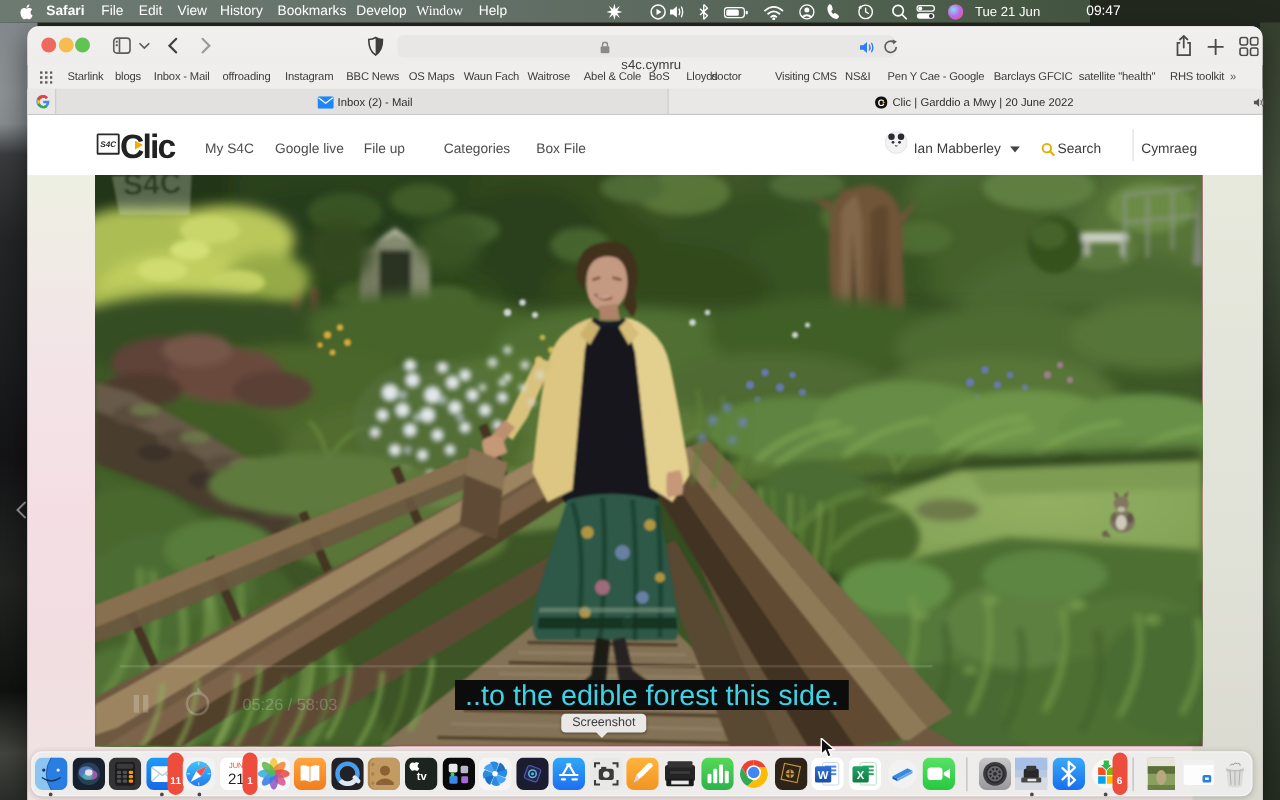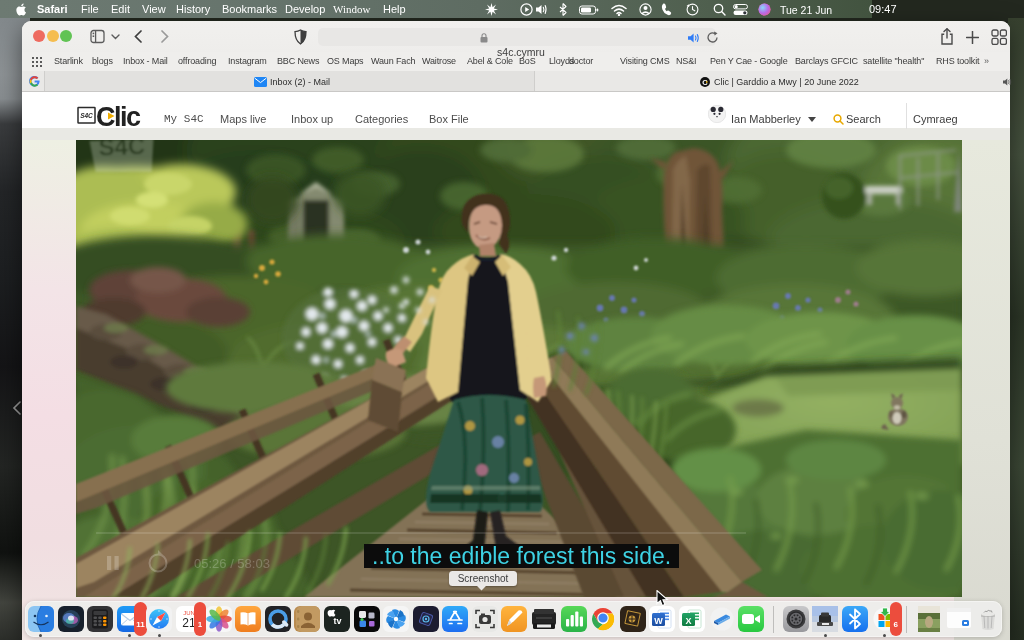--- a/index.html
+++ b/index.html
@@ -31,21 +31,21 @@
   #urlbar { left:296px; top:7px; width:398px; height:18px; background:#e8e7e5; border-radius:5px;
     color:#3c3c3c; font-size:10.5px; }
   #urlbar .txt { position:absolute; left:0; right:0; top:2px; text-align:center;margin-top:16px; }
   #bookbar { left:0; top:31px; width:988px; height:19px; font-size:9px; color:#3b3b3b; letter-spacing:-0.15px; }
   #bookbar span { position:absolute; top:4px; white-space:nowrap; }
   #tabbar { left:0; top:50px; width:988px; height:21px; background:#e9e8e6; border-bottom:1px solid #c9c8c6; }
   #tabbar .tx { position:absolute; top:6px; font-size:9px; color:#2c2c2c; white-space:nowrap; }
 
   
   #site { left:0; top:71px; width:988px; height:548px; background:#e9e9e4; overflow:hidden; }
-  #sitehead { left:0; top:0; width:988px; height:36px; background:#fff; font-size:11px; color:#4d4d4d; }
+  #sitehead { left:0; top:0; width:988px; height:48px; background:#fff; font-size:11px; color:#4d4d4d; }
   #sitehead .nav { position:absolute; top:21px; white-space:nowrap; }
   #sitebody { left:0; top:48px; width:988px; height:500px;
      background:linear-gradient(180deg,#eef0e3 0%,#f3e4e7 30%,#f4dee4 55%,#f1dee1 80%,#f0e5e3 100%); }
   #sitebody .rightpane { position:absolute; left:932px; top:0; width:56px; height:500px;
      background:linear-gradient(180deg,#e7e9dd,#e0e1d7 60%,#d9d9d0); }
   #video { left:54px; top:48px; width:886px; height:457px; background:#be185d; overflow:hidden; }
 
   
   #sub { left:342px; top:452px; height:24px; padding:0 8px 10px; background:#0c0c0c; color:#3ed2e4;
      font-size:23px; line-height:24px; }
@@ -203,23 +203,23 @@
           <div class="rightpane"></div>
         </div>
       <div class="abs" id="sitehead">
 
         <svg class="abs" style="left:55px;top:10px;" width="90" height="28" viewBox="0 0 90 28">
           <rect x="1" y="5.5" width="17" height="15.5" rx="0.5" fill="#fff" stroke="#2b2b2b" stroke-width="1.5"></rect>
           <text x="9.5" y="15.8" font-size="6.5" font-weight="bold" fill="#2b2b2b" text-anchor="middle" font-style="italic" font-family="Liberation Sans">S4C</text>
           <text x="19" y="24" font-size="27" font-weight="bold" fill="#222" font-family="Liberation Sans" letter-spacing="-1.5">Clic</text>
           <path d="M31 10.5 L37.5 14 L31 17.5 Z" fill="#f0ad00"></path>
         </svg>
-        <div class="nav" style="left:142px;font-family:Liberation Mono, monospace;">My S4C</div>
-        <div class="nav" style="left:198px;">Maps live</div>
-        <div class="nav" style="left:269px;">Inbox up</div>
+        <div class="nav" style="left:142px;">My S4C</div>
+        <div class="nav" style="left:198px;">Google live</div>
+        <div class="nav" style="left:269px;">File up</div>
         <div class="nav" style="left:333px;">Categories</div>
         <div class="nav" style="left:407px;">Box File</div>
 
         <svg class="abs" style="left:686px;top:13px;" width="18" height="18" viewBox="0 0 18 18">
           <circle cx="9" cy="9" r="9" fill="#f3f3f3"></circle>
           <circle cx="9" cy="9" r="8.7" fill="none" stroke="#ddd" stroke-width="0.6"></circle>
           <circle cx="5.2" cy="4.4" r="2.6" fill="#2b2b34"></circle>
           <circle cx="12.8" cy="4.4" r="2.6" fill="#2b2b34"></circle>
           <circle cx="6.4" cy="8.8" r="1.1" fill="#2b2b34"></circle>
           <circle cx="11.6" cy="8.8" r="1.1" fill="#2b2b34"></circle>

